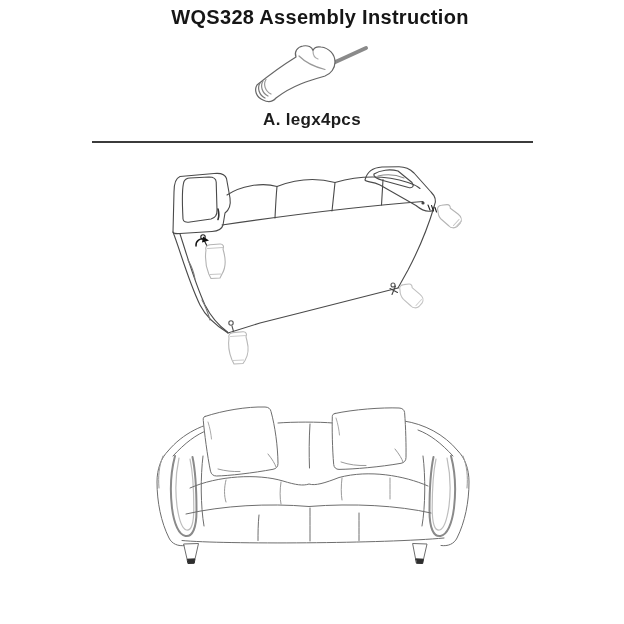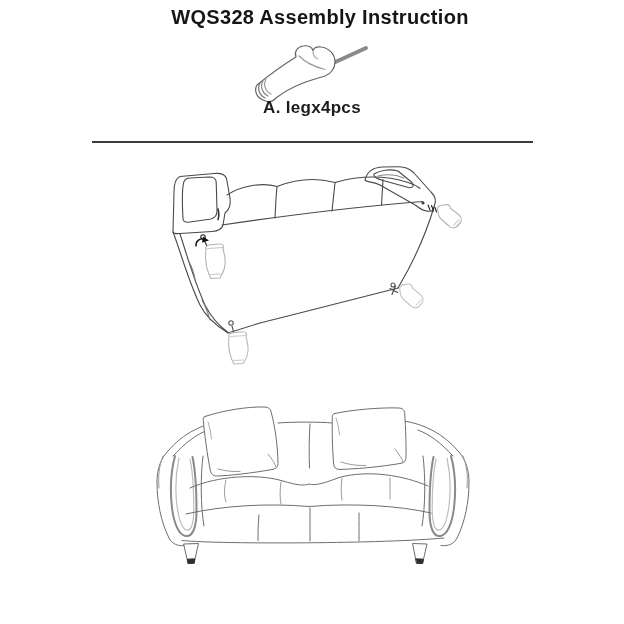--- a/index.html
+++ b/index.html
@@ -6,21 +6,21 @@
   body{
     width:624px;height:624px;position:relative;overflow:hidden;
     background:#ffffff;
     font-family:"Liberation Sans", sans-serif;
   }
   .doc-title{
     position:absolute;top:6px;left:8px;width:624px;text-align:center;
     font-size:20px;font-weight:bold;color:#161616;letter-spacing:.3px;
   }
   .part-label{
-    position:absolute;top:98px;left:0;width:624px;text-align:center;
+    position:absolute;top:110px;left:0;width:624px;text-align:center;
     font-size:17px;font-weight:bold;color:#1c1c1c;letter-spacing:.3px;
   }
   .divider{
     position:absolute;left:92px;top:141px;width:441px;height:2px;
     background:#3b3b3b;
   }
   .fig{position:absolute;}
   #fig-leg{left:243px;top:38px;}
   #fig-install{left:150px;top:155px;}
   #fig-sofa{left:128px;top:396px;}

